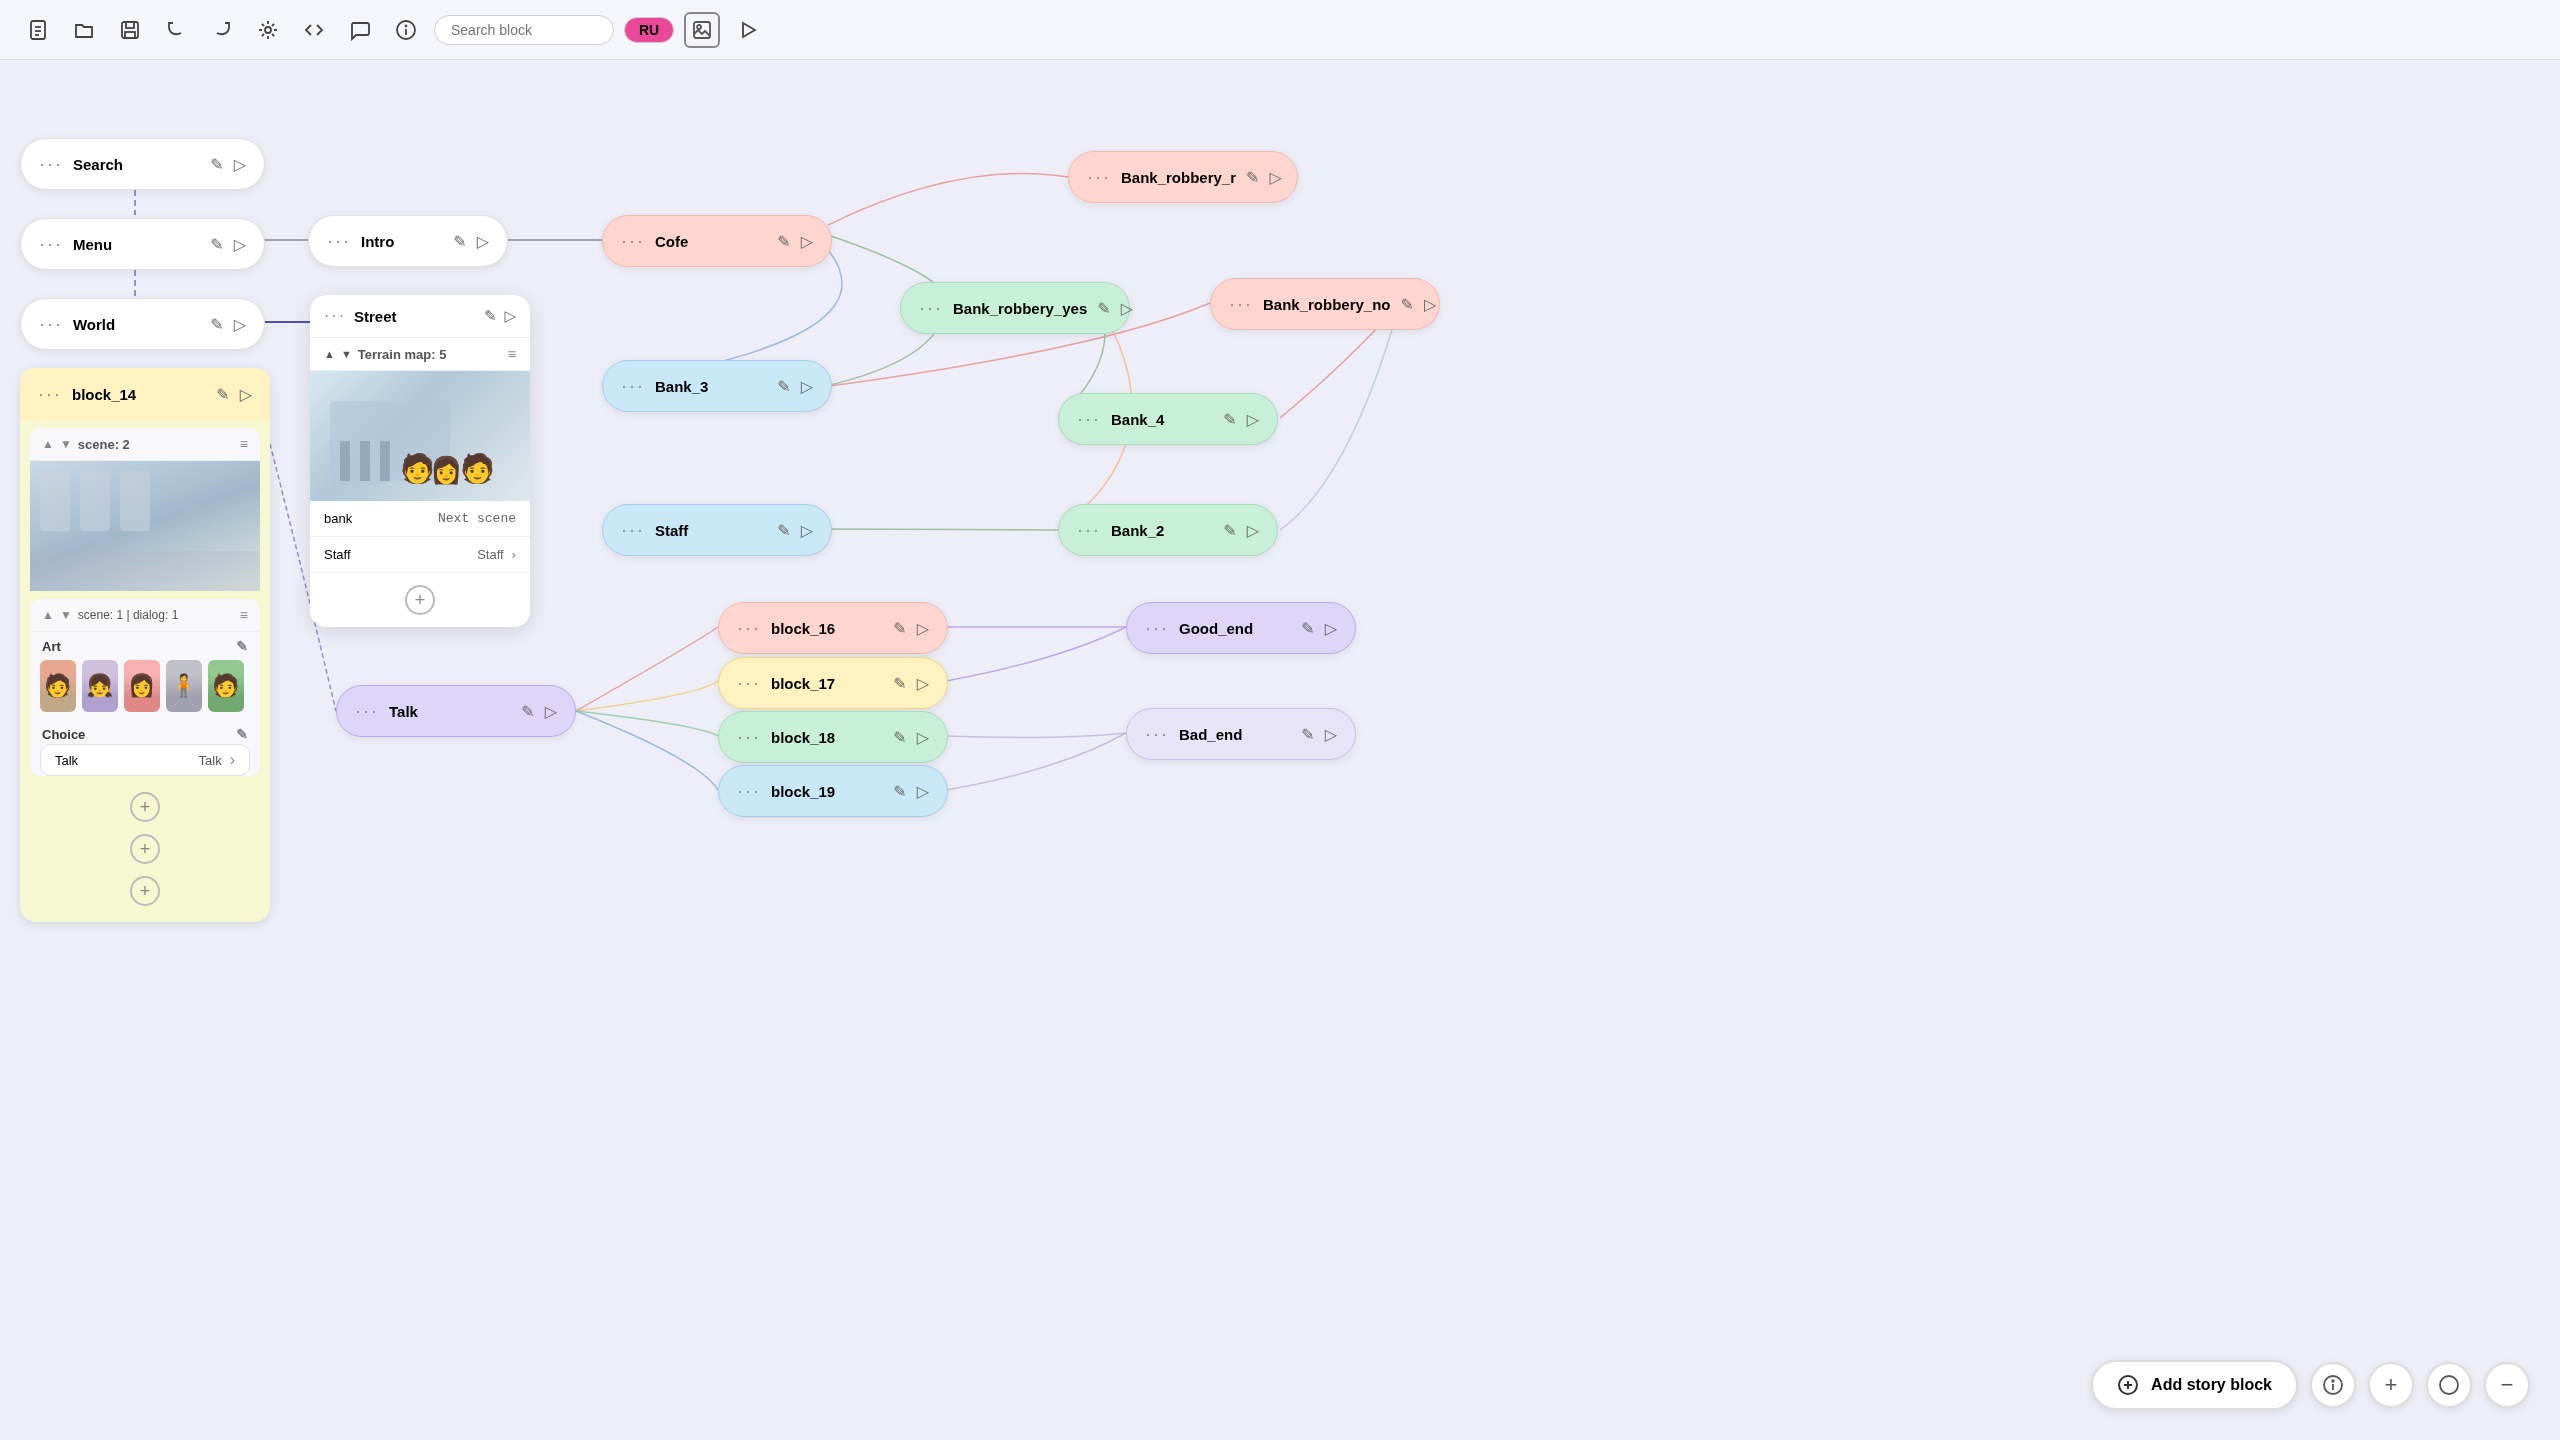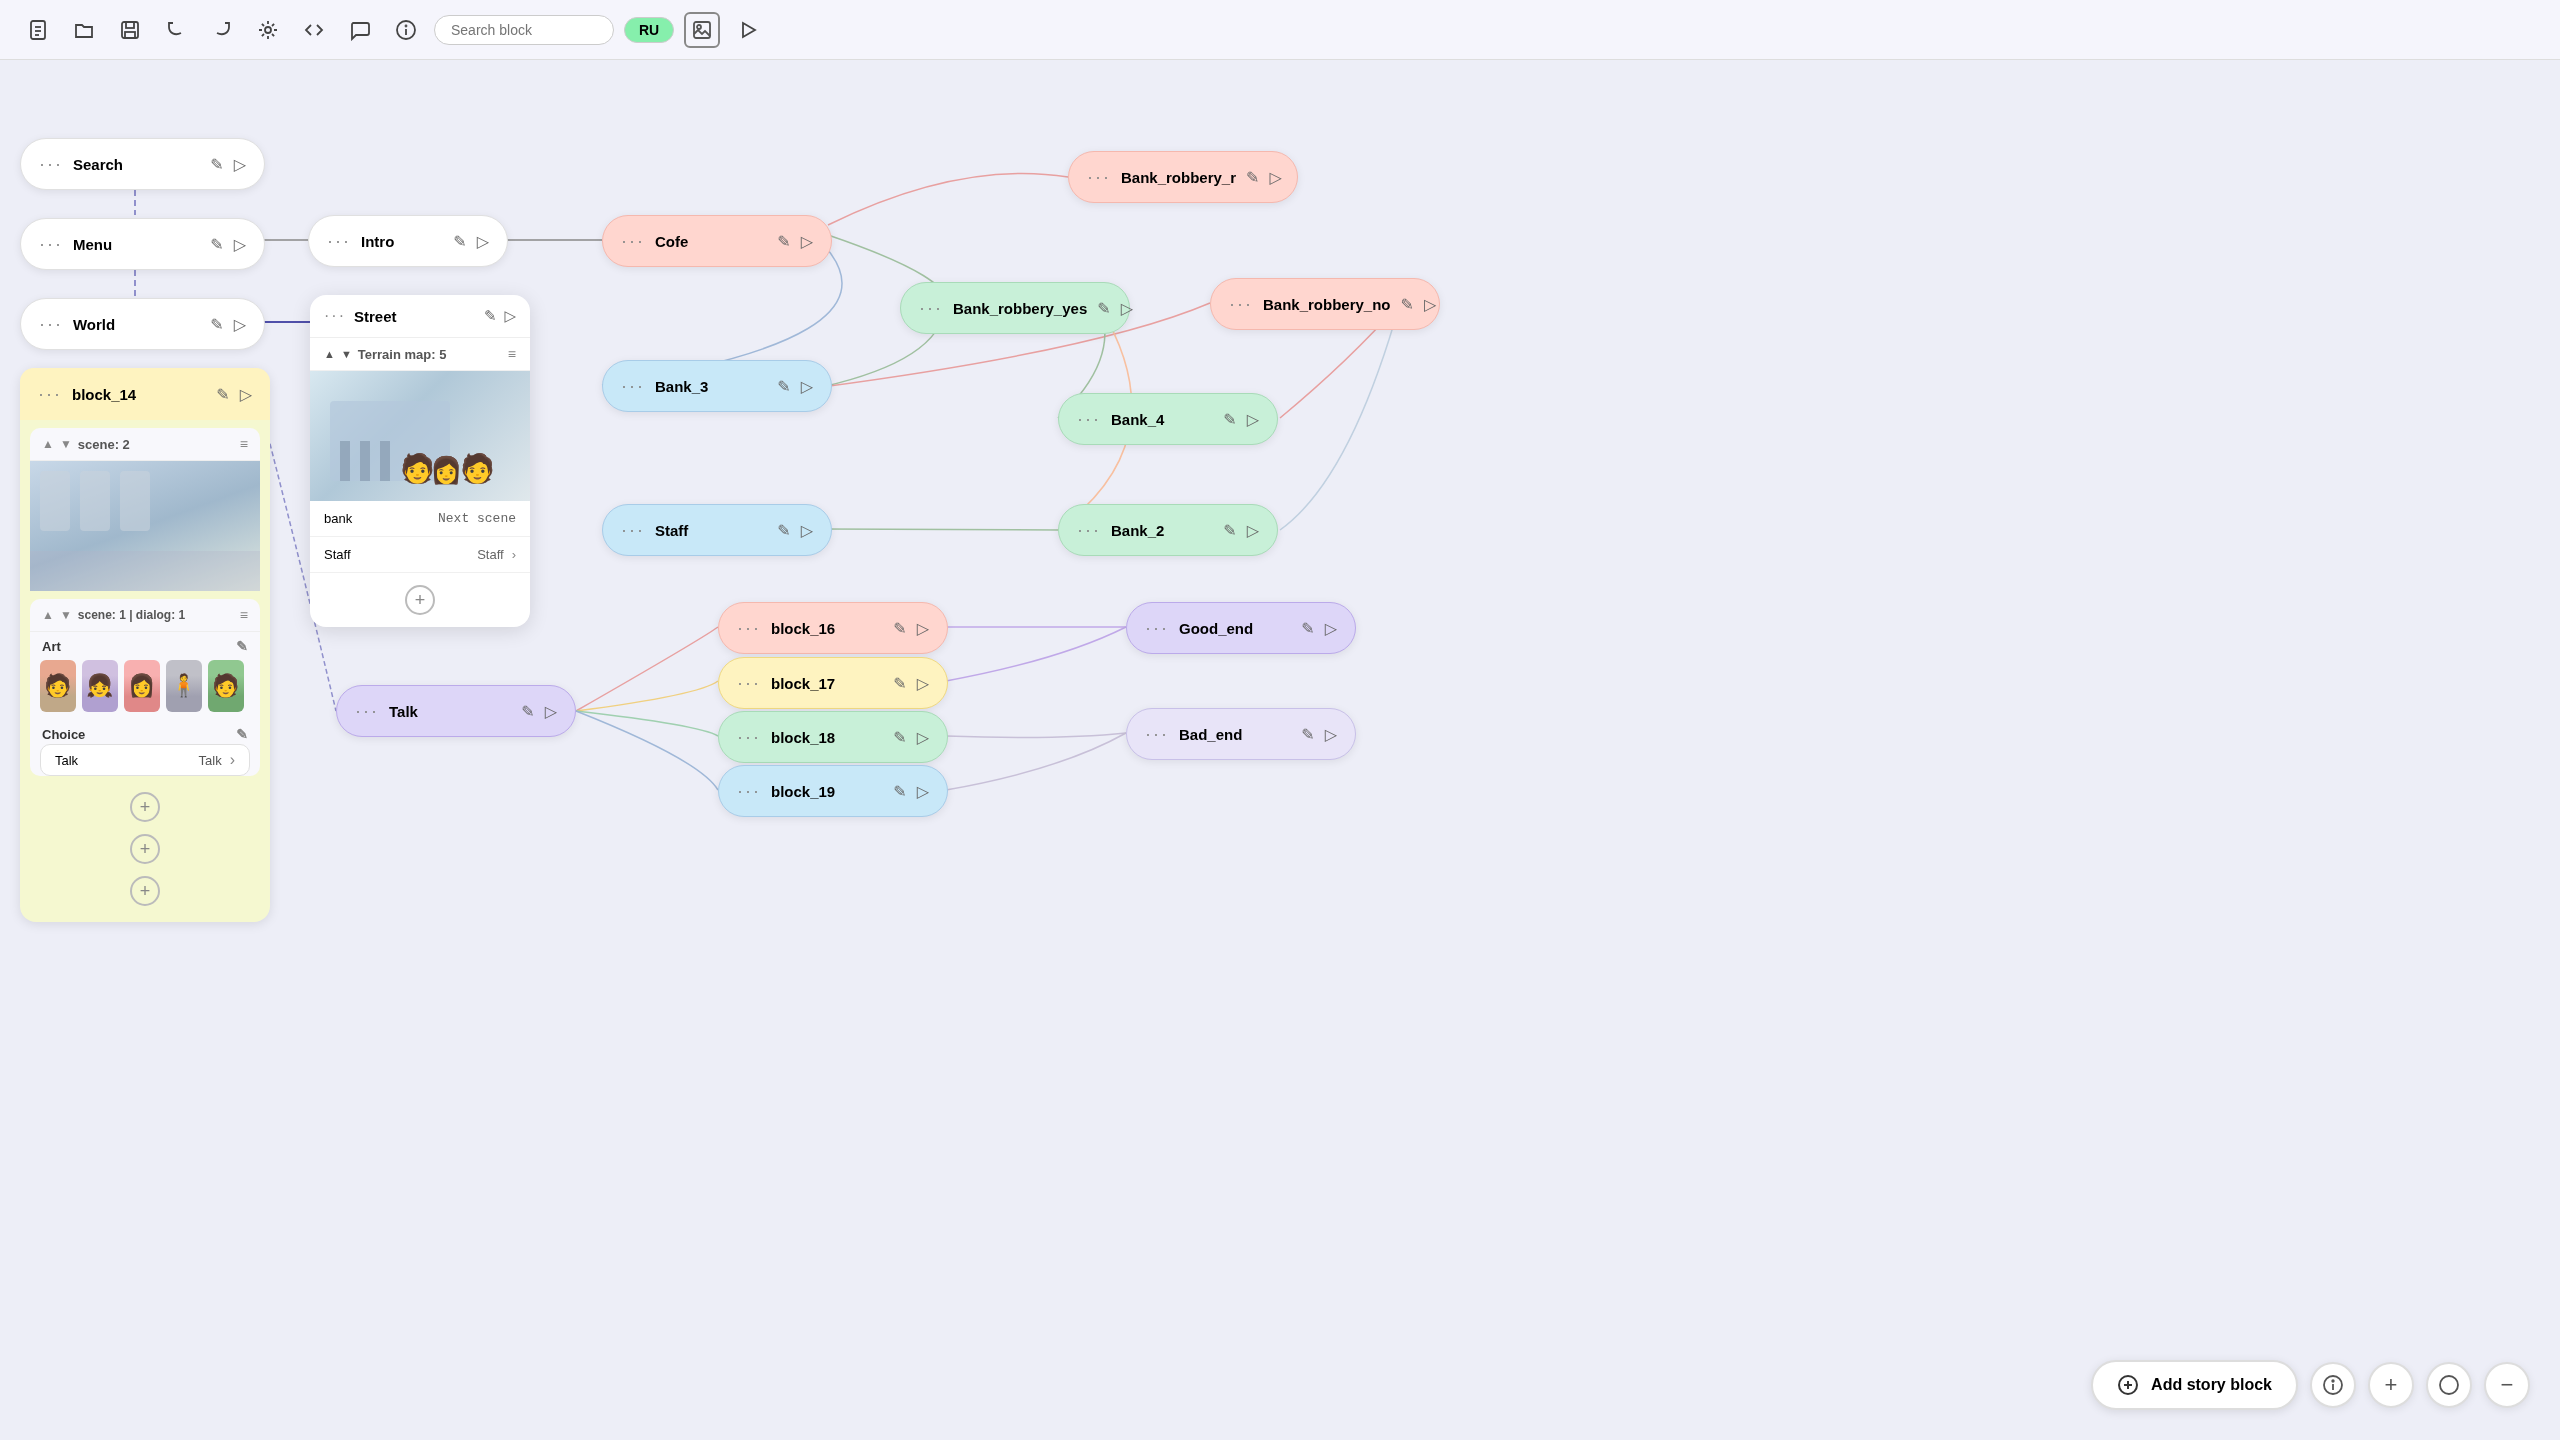--- a/index.html
+++ b/index.html
@@ -37,21 +37,21 @@
       border: 1px solid #ccc;
       border-radius: 20px;
       padding: 6px 16px;
       background: white;
       color: #b91c1c;
       font-size: 14px;
       width: 180px;
       outline: none;
     }
     .toolbar-lang {
-      background: #86efac;
+      background: #ec4899;
       border: 1px solid #ccc;
       border-radius: 16px;
       padding: 4px 14px;
       font-size: 14px;
       font-weight: bold;
       cursor: pointer;
     }
     .toolbar-img-icon {
       width: 36px; height: 36px;
       border: 2px solid #888;
@@ -350,21 +350,21 @@
       <div style="position:absolute; top:10px; left:10px; width:30px; height:60px; background:rgba(200,210,220,0.6); border-radius:4px;"></div>
       <div style="position:absolute; top:10px; left:50px; width:30px; height:60px; background:rgba(200,210,220,0.6); border-radius:4px;"></div>
       <div style="position:absolute; top:10px; left:90px; width:30px; height:60px; background:rgba(200,210,220,0.6); border-radius:4px;"></div>
     </div>
   </div>
 
   <div style="background:#f8f8fc; border-radius:10px; margin:8px 10px;">
     <div style="display:flex; align-items:center; padding:8px 12px; gap:6px; font-size:13px; color:#555; border-bottom:1px solid #eee;">
       <span class="tri-up">▲</span>
       <span class="tri-down">▼</span>
-      <span style="font-weight:700; font-size:12px;">scene: 1 | dialog: 1</span>
+      <span style="font-weight:400; font-size:12px;">scene: 1 | dialog: 1</span>
       <span style="flex:1"></span>
       <span class="hamburger">≡</span>
     </div>
 
     <div style="padding:6px 12px 2px; font-size:13px; font-weight:700; color:#333; display:flex; align-items:center; justify-content:space-between;">
       <span>Art</span>
       <span style="font-size:14px; color:#888; cursor:pointer;">✎</span>
     </div>
     <div style="display:flex; gap:6px; padding:4px 10px 8px;">
 

